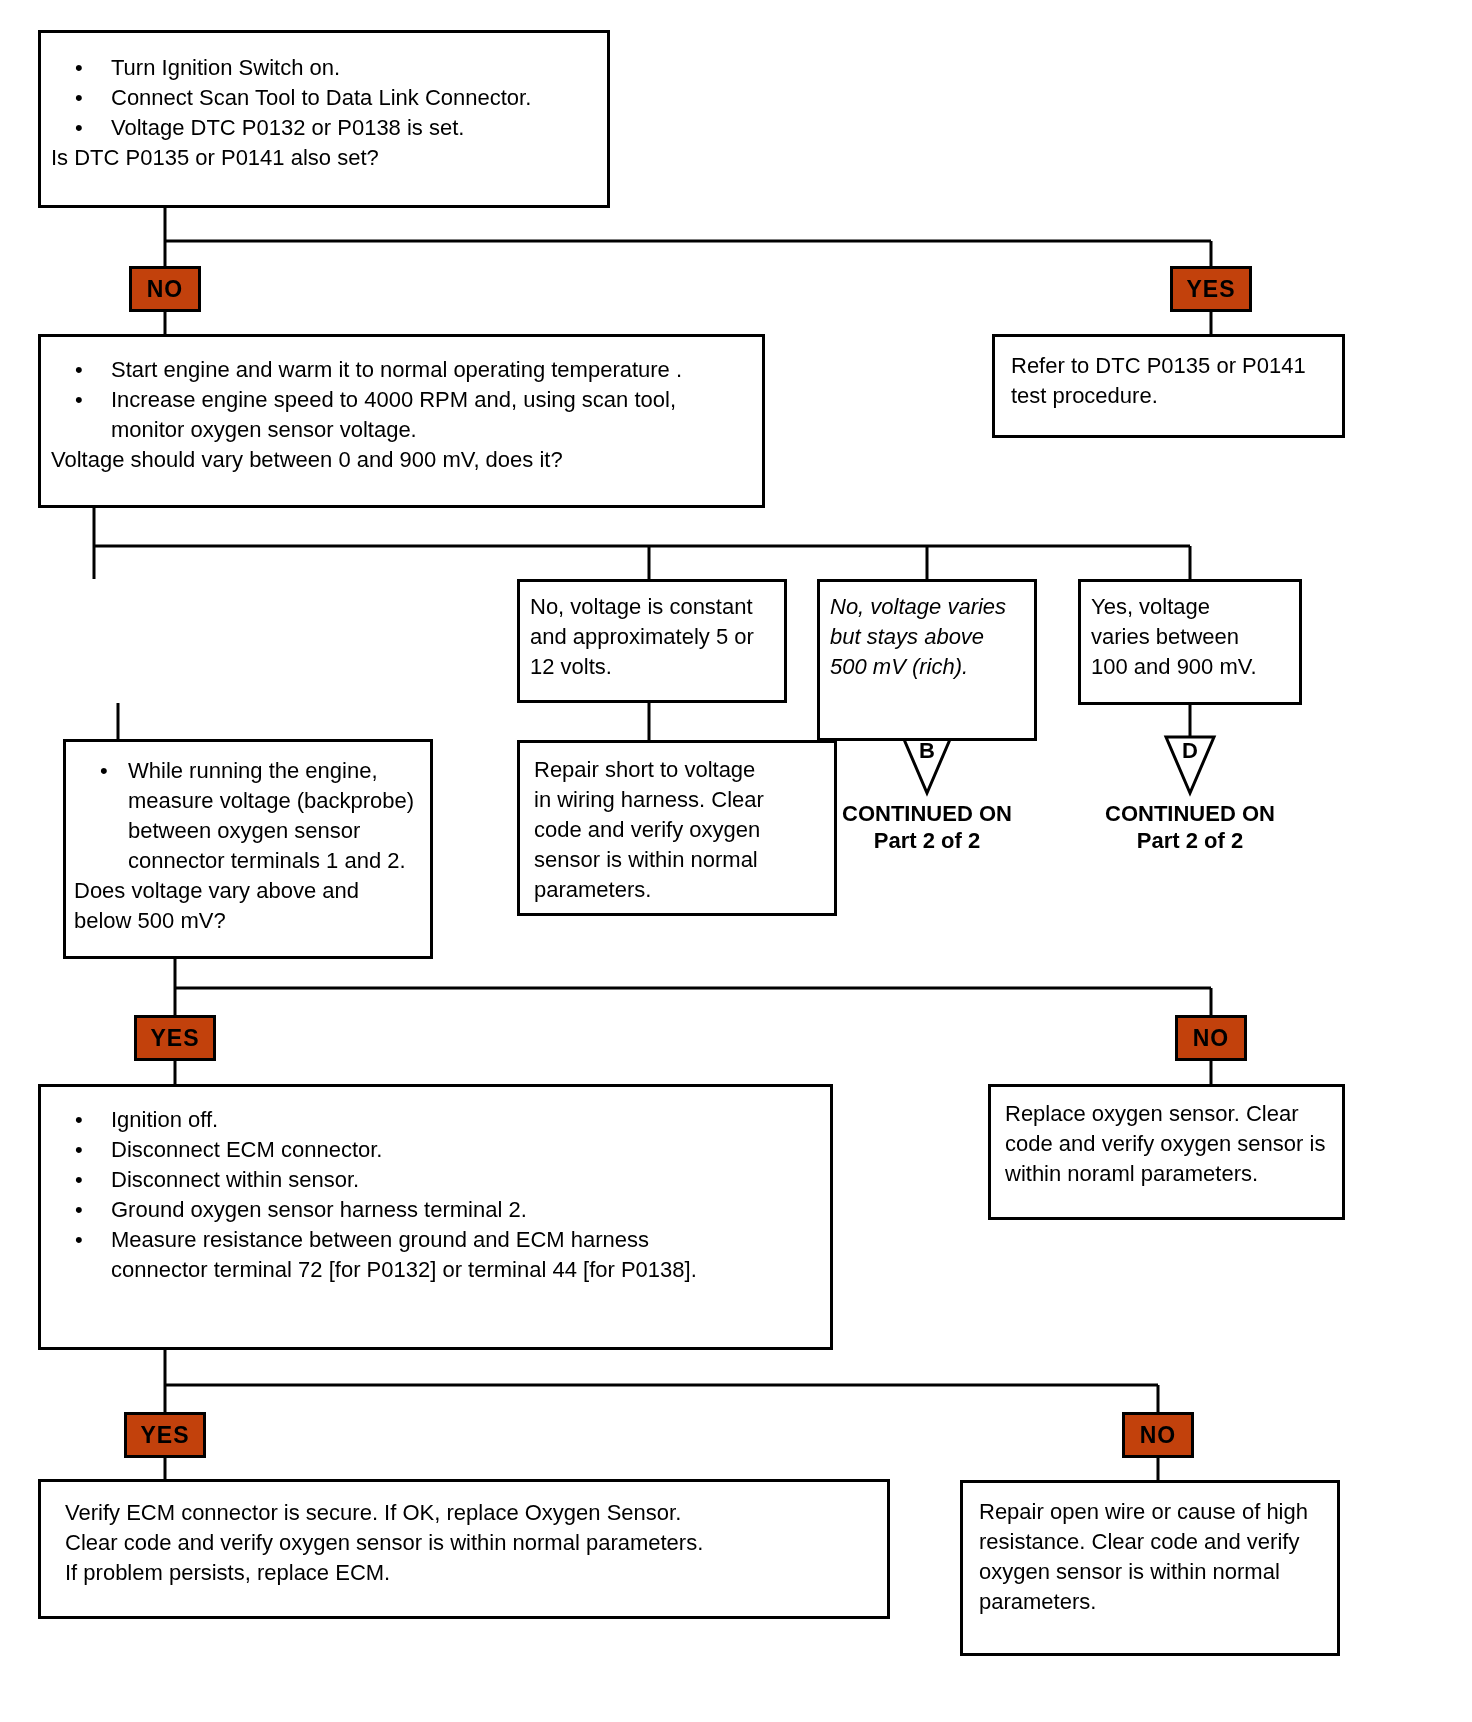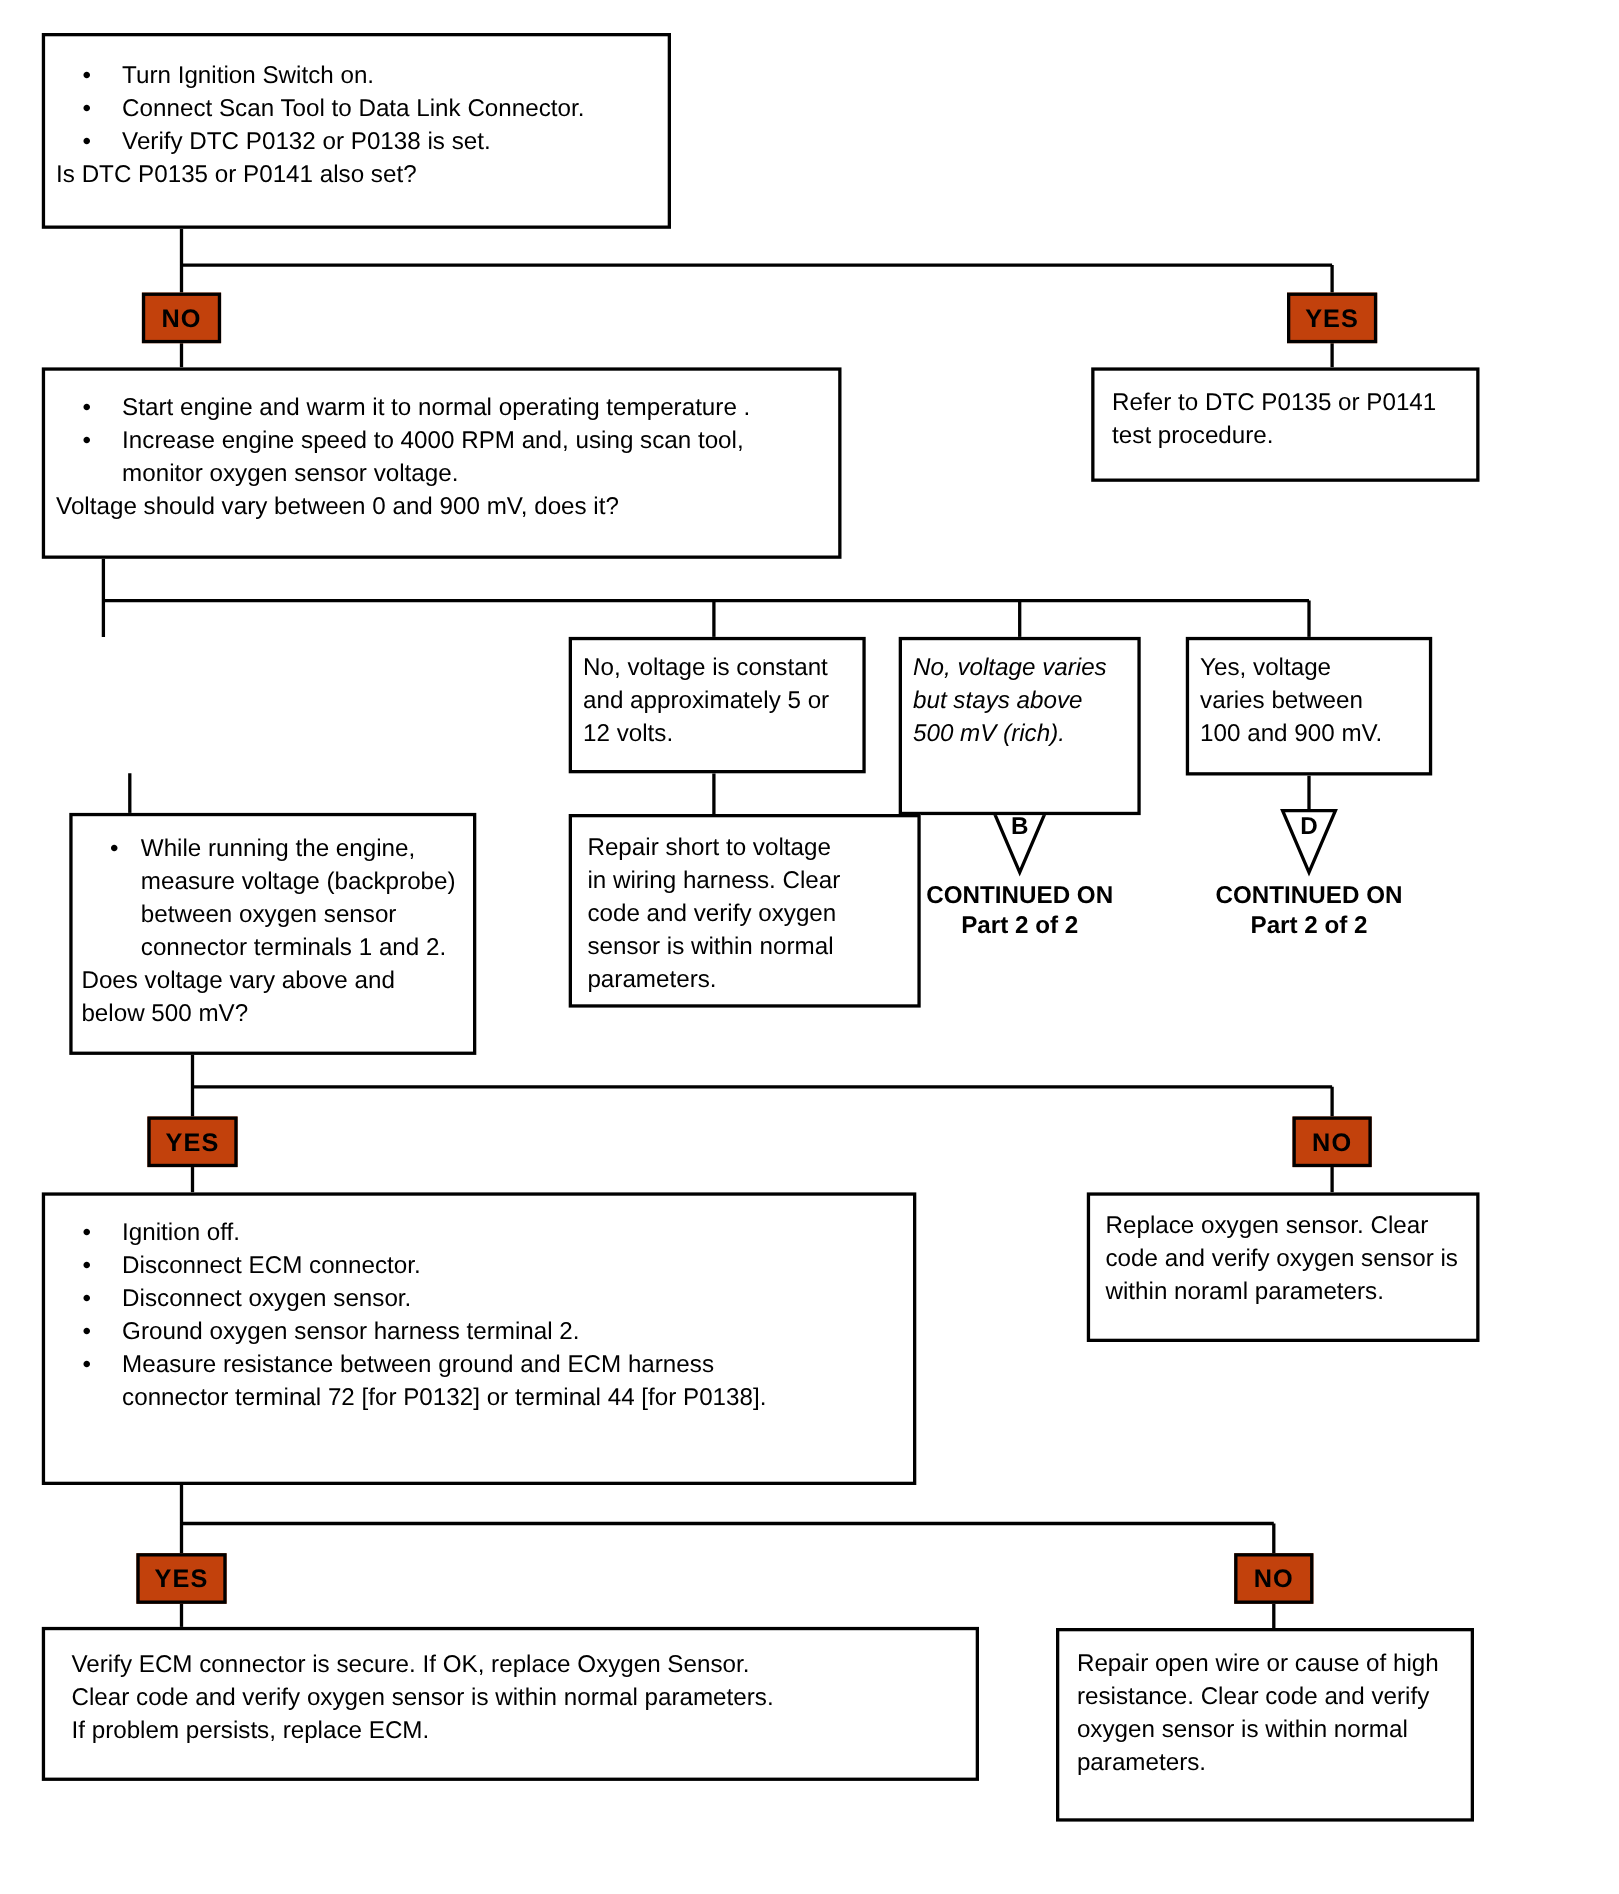--- a/index.html
+++ b/index.html
@@ -77,21 +77,21 @@
     <div class="brow">
       <span class="bdot">•</span>
       <span class="btxt">Turn Ignition Switch on.</span>
     </div>
     <div class="brow">
       <span class="bdot">•</span>
       <span class="btxt">Connect Scan Tool to Data Link Connector.</span>
     </div>
     <div class="brow">
       <span class="bdot">•</span>
-      <span class="btxt">Verify DTC P0132 or P0138 is set.</span>
+      <span class="btxt">Voltage DTC P0132 or P0138 is set.</span>
     </div>
     <div class="q">Is DTC P0135 or P0141 also set?</div>
   </div>
 
   <div class="lbl" style="left:129px;top:266px;width:72px;height:46px;">NO</div>
   <div class="lbl" style="left:1170px;top:266px;width:82px;height:46px;">YES</div>
 
   <div class="box" style="left:38px;top:334px;width:727px;height:174px;padding:18px 12px 0 10px;">
     <div class="brow">
       <span class="bdot">•</span>
@@ -152,21 +152,21 @@
     <div class="brow">
       <span class="bdot">•</span>
       <span class="btxt">Ignition off.</span>
     </div>
     <div class="brow">
       <span class="bdot">•</span>
       <span class="btxt">Disconnect ECM connector.</span>
     </div>
     <div class="brow">
       <span class="bdot">•</span>
-      <span class="btxt">Disconnect oxygen sensor.</span>
+      <span class="btxt">Disconnect within sensor.</span>
     </div>
     <div class="brow">
       <span class="bdot">•</span>
       <span class="btxt">Ground oxygen sensor harness terminal 2.</span>
     </div>
     <div class="brow">
       <span class="bdot">•</span>
       <span class="btxt">Measure resistance between ground and ECM harness
 connector terminal 72 [for P0132] or terminal 44 [for P0138].</span>
     </div>

